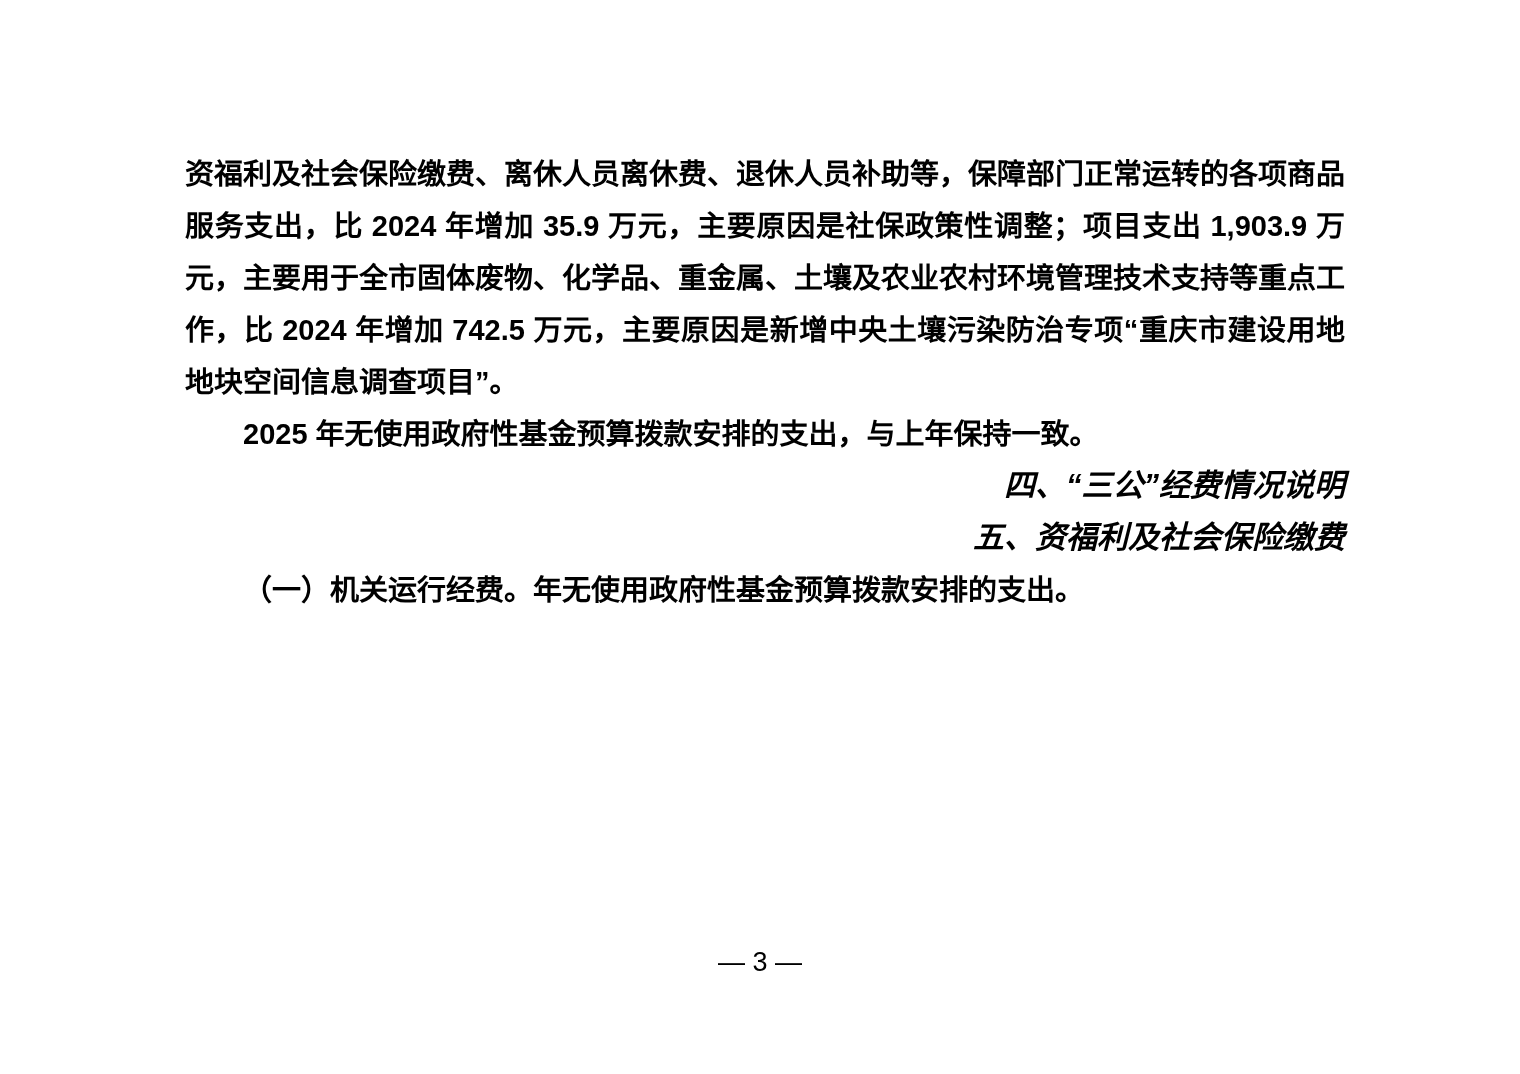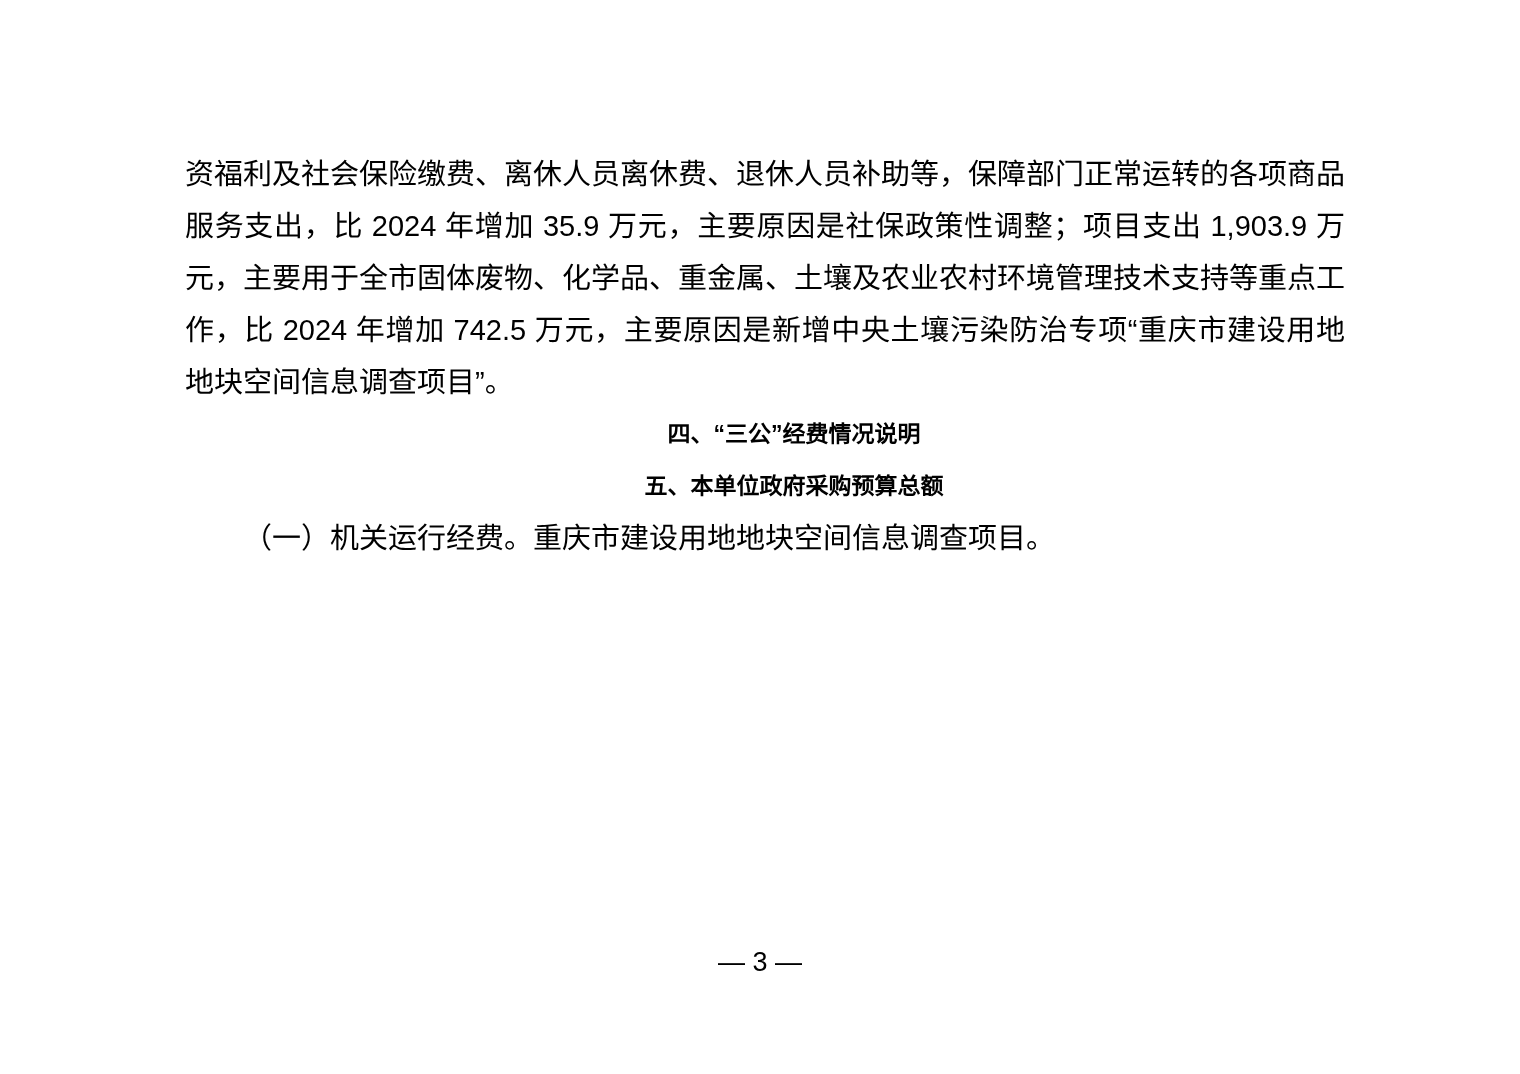--- a/index.html
+++ b/index.html
@@ -21,48 +21,50 @@
     left: 185px;
     top: 148px;
     width: 1160px;
     text-align: justify;
     font-size: 29px;
     line-height: 52px;
   }
   .para {
     margin: 0;
     text-indent: 58px;
-    font-weight: normal;
+    font-weight: bold;
   }
   .para.no-indent {
     text-indent: 0;
   }
   .heading {
     margin: 0;
-    font-size: 23px;
+    font-size: 31px;
     line-height: 52px;
     text-indent: 58px;
     font-weight: bold;
-    text-align: center;
+    text-align: right;
+    font-style: italic;
   }
   .footer {
     position: absolute;
     top: 936px;
     left: 0;
     width: 100%;
     text-align: center;
     font-size: 27px;
     line-height: 52px;
     color: #000000;
   }
 </style>
 </head>
 <body>
 
 <div class="page">
   <div class="content">
     <p class="para no-indent">资福利及社会保险缴费、离休人员离休费、退休人员补助等，保障部门正常运转的各项商品服务支出，比 2024 年增加 35.9 万元，主要原因是社保政策性调整；项目支出 1,903.9 万元，主要用于全市固体废物、化学品、重金属、土壤及农业农村环境管理技术支持等重点工作，比 2024 年增加 742.5 万元，主要原因是新增中央土壤污染防治专项“重庆市建设用地地块空间信息调查项目”。</p>
+    <p class="para">2025 年无使用政府性基金预算拨款安排的支出，与上年保持一致。</p>
     <h2 class="heading">四、“三公”经费情况说明</h2>
-    <h2 class="heading">五、本单位政府采购预算总额</h2>
-    <p class="para">（一）机关运行经费。重庆市建设用地地块空间信息调查项目。</p>
+    <h2 class="heading">五、资福利及社会保险缴费</h2>
+    <p class="para">（一）机关运行经费。年无使用政府性基金预算拨款安排的支出。</p>
   </div>
   <div class="footer">— 3 —</div>
 </div>
 
 </body></html>

